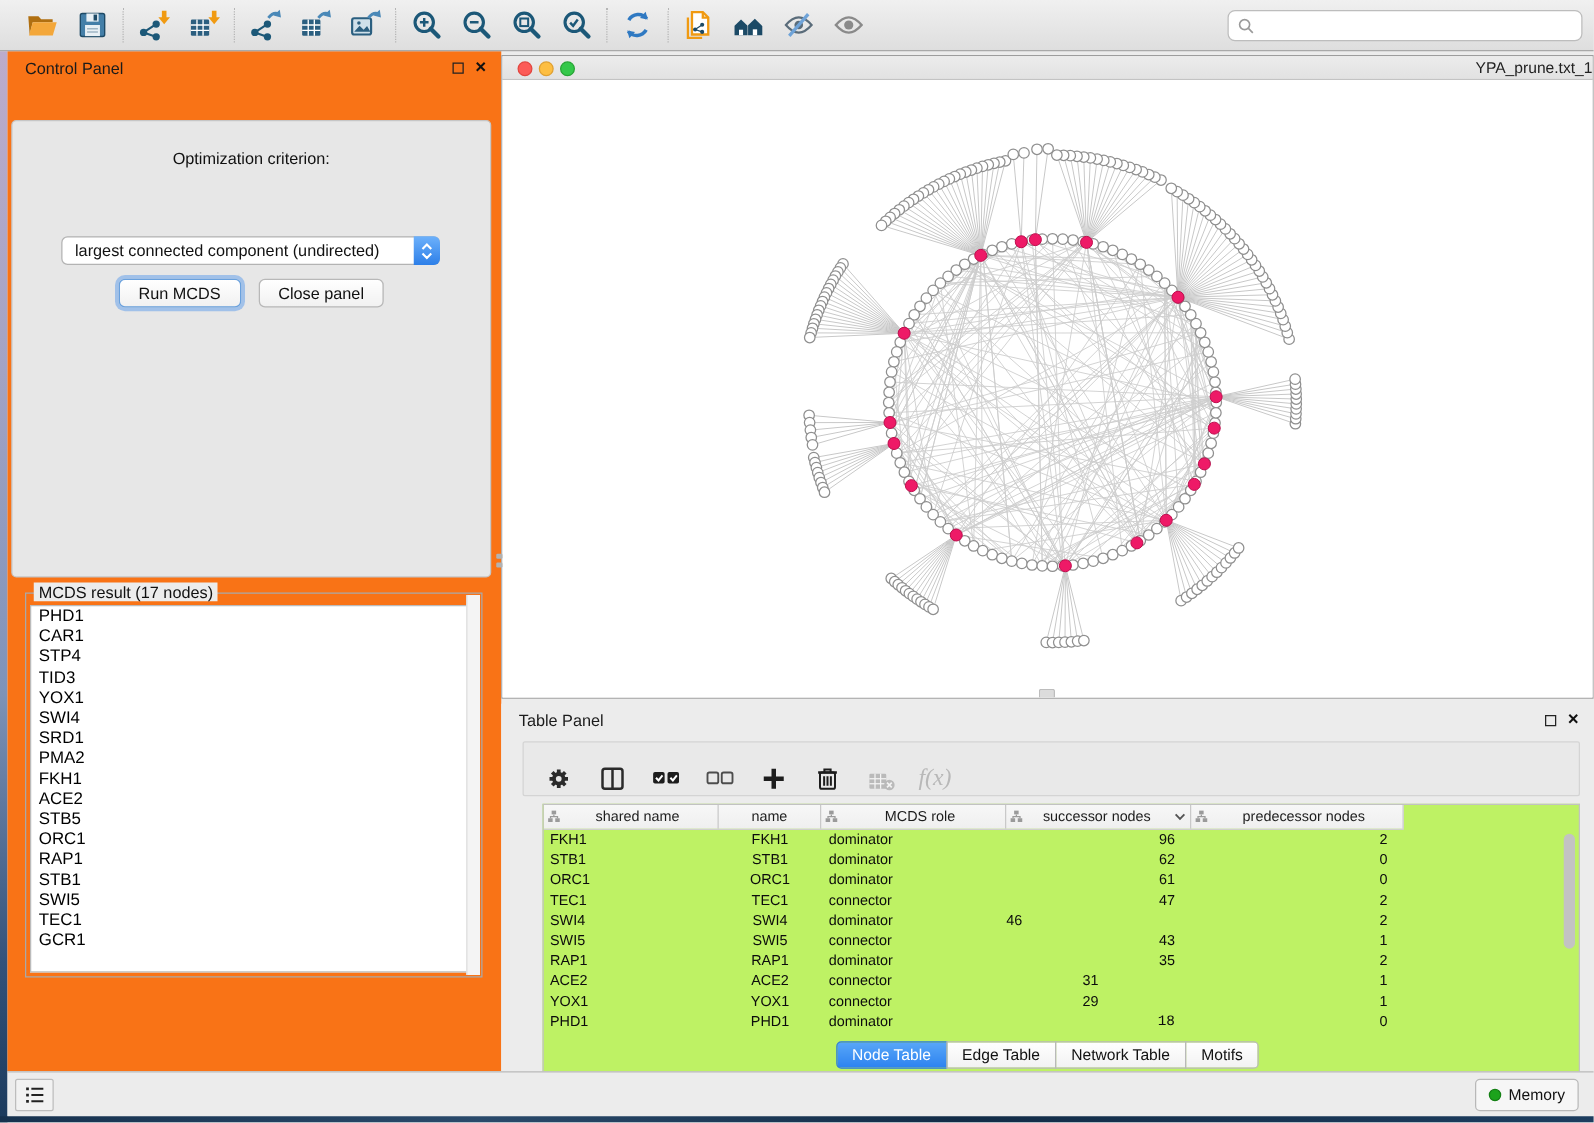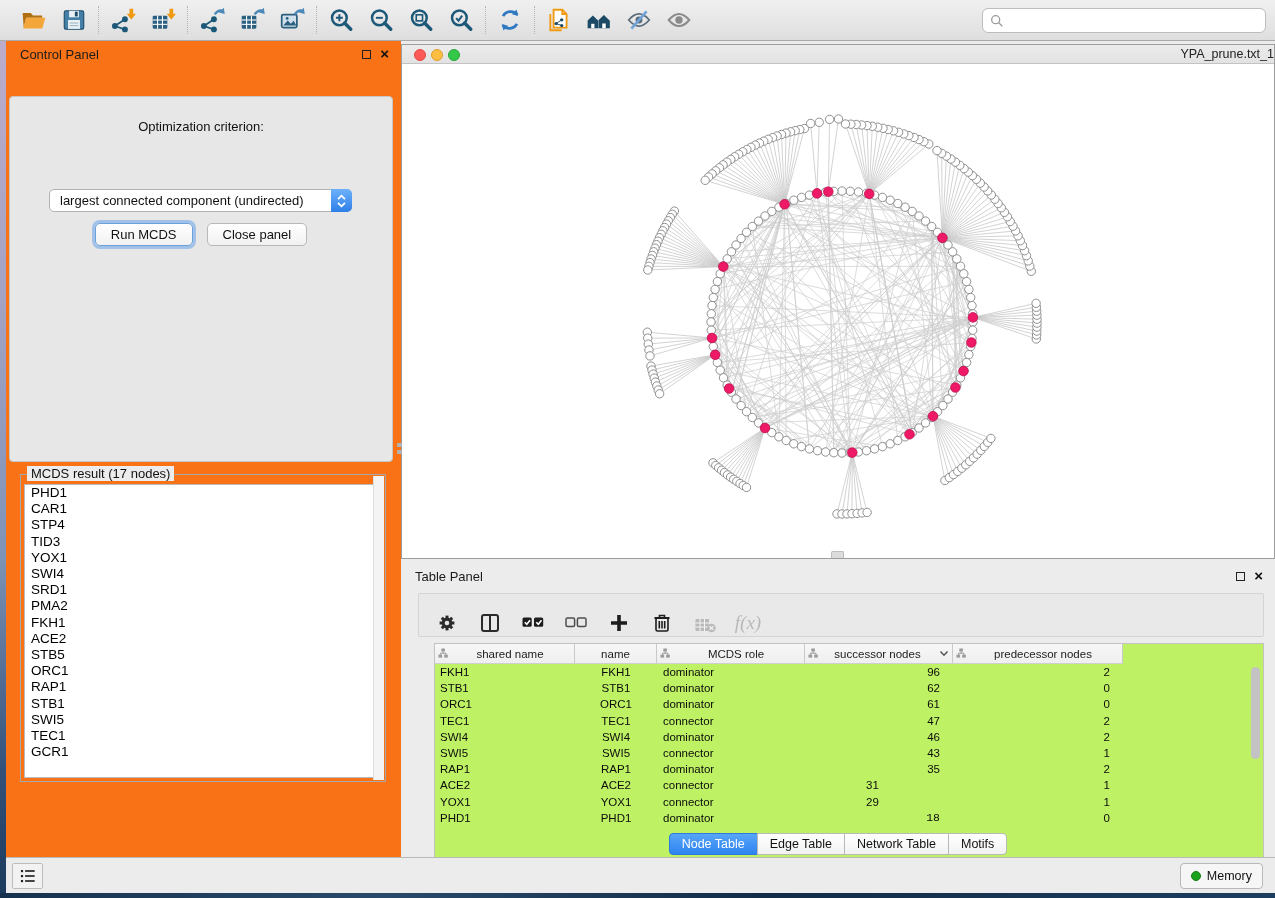--- a/index.html
+++ b/index.html
@@ -1171,21 +1171,21 @@
           <div class="td" style="width: 140px; text-align: left; padding-left: 5px;">TEC1</div>
           <div class="td" style="width: 82px; text-align: center;">TEC1</div>
           <div class="td" style="width: 148px; text-align: left; padding-left: 6px;">connector</div>
           <div class="td" style="width: 148px; text-align: right; padding-right: 13px;">47</div>
           <div class="td" style="width: 170px; text-align: right; padding-right: 13px;">2</div>
         </div>
         <div class="t-row">
           <div class="td" style="width: 140px; text-align: left; padding-left: 5px;">SWI4</div>
           <div class="td" style="width: 82px; text-align: center;">SWI4</div>
           <div class="td" style="width: 148px; text-align: left; padding-left: 6px;">dominator</div>
-          <div class="td" style="width: 148px; text-align: right; padding-right: 13px;">46</div>
+          <div class="td" style="width: 148px; padding-right: 13px;">46</div>
           <div class="td" style="width: 170px; text-align: right; padding-right: 13px;">2</div>
         </div>
         <div class="t-row">
           <div class="td" style="width: 140px; text-align: left; padding-left: 5px;">SWI5</div>
           <div class="td" style="width: 82px; text-align: center;">SWI5</div>
           <div class="td" style="width: 148px; text-align: left; padding-left: 6px;">connector</div>
           <div class="td" style="width: 148px; text-align: right; padding-right: 13px;">43</div>
           <div class="td" style="width: 170px; text-align: right; padding-right: 13px;">1</div>
         </div>
         <div class="t-row">

